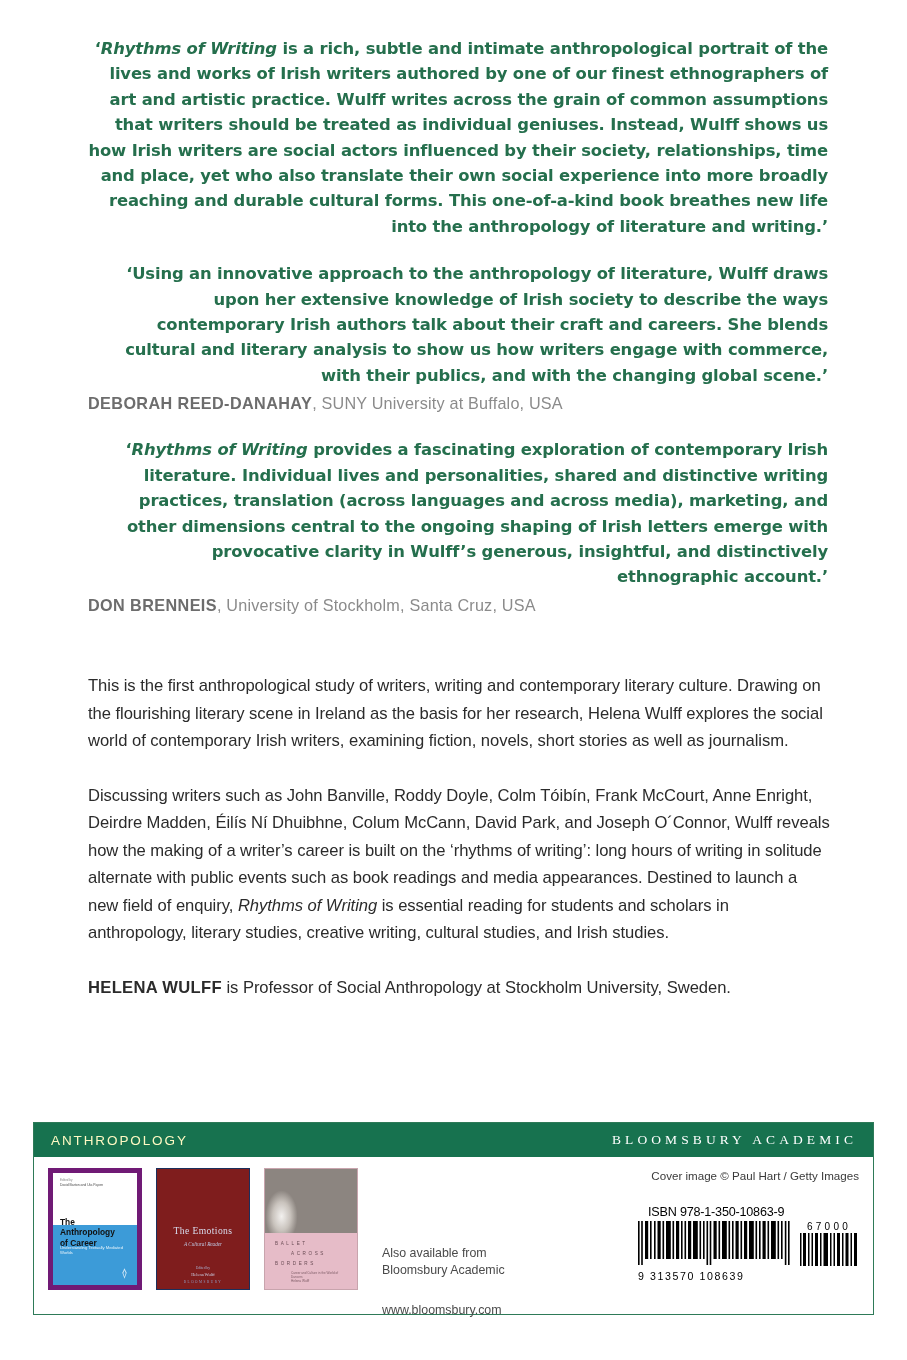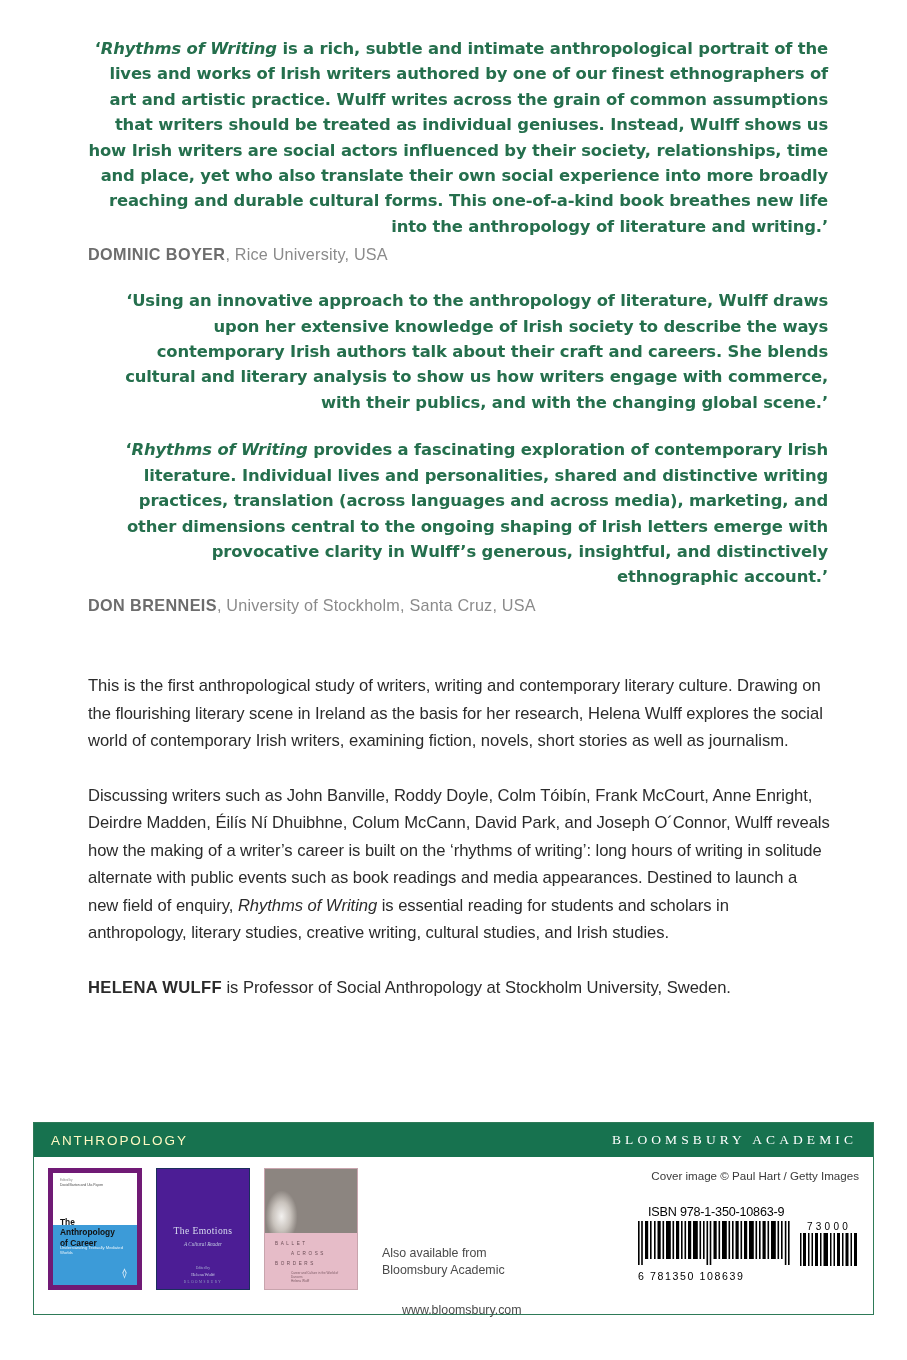--- a/index.html
+++ b/index.html
@@ -168,21 +168,21 @@
   }
   .thumb-aow .aow-logo {
     position: absolute;
     right: 6px; bottom: 5px;
     width: 13px; height: 13px;
     opacity: 0.85;
   }
 
   
   .thumb-emotions {
-    background: #4c1d95;
+    background: #7f1d1d;
     border: 1px solid #1b2f5c;
   }
   .thumb-emotions .em-title {
     position: absolute;
     left: 0; right: 0; top: 56px;
     text-align: center;
     color: #d8def0;
     font-family: "Liberation Serif", serif;
     font-size: 9.6px;
     letter-spacing: 0.4px;
@@ -282,21 +282,20 @@
     line-height: 17px;
     color: #4a4a4a;
   }
   .website {
     position: absolute;
     left: 348px;
     top: 146px;
     font-family: "Liberation Sans", sans-serif;
     font-size: 12.4px;
     color: #4a4a4a;
-    margin-left: 20px;
   }
 
   
   .cover-credit {
     position: absolute;
     right: 14px;
     top: 12px;
     font-family: "Liberation Sans", sans-serif;
     font-size: 11.6px;
     color: #3a3a3a;
@@ -348,25 +347,25 @@
 </style>
 </head>
 <body>
 
 <div id="page">
 
   <div class="quotes">
 
     <div class="quote-block">
       <div class="quote-text">‘<em>Rhythms of Writing</em> is a rich, subtle and intimate anthropological portrait of the lives and works of Irish writers authored by one of our finest ethnographers of art and artistic practice. Wulff writes across the grain of common assumptions that writers should be treated as individual geniuses. Instead, Wulff shows us how Irish writers are social actors influenced by their society, relationships, time and place, yet who also translate their own social experience into more broadly reaching and durable cultural forms. This one-of-a-kind book breathes new life into the anthropology of literature and writing.’</div>
-      <div class="attribution"><span class="who">DOMINIC BOYER</span><span>, Rice University, USA</span></div>
     </div>
 
     <div class="quote-block">
       <div class="quote-text">‘Using an innovative approach to the anthropology of literature, Wulff draws upon her extensive knowledge of Irish society to describe the ways contemporary Irish authors talk about their craft and careers. She blends cultural and literary analysis to show us how writers engage with commerce, with their publics, and with the changing global scene.’</div>
+      <div class="attribution"><span class="who">DEBORAH REED-DANAHAY</span><span>, SUNY University at Buffalo, USA</span></div>
     </div>
 
     <div class="quote-block">
       <div class="quote-text">‘<em>Rhythms of Writing</em> provides a fascinating exploration of contemporary Irish literature. Individual lives and personalities, shared and distinctive writing practices, translation (across languages and across media), marketing, and other dimensions central to the ongoing shaping of Irish letters emerge with provocative clarity in Wulff’s generous, insightful, and distinctively ethnographic account.’</div>
       <div class="attribution"><span class="who">DON BRENNEIS</span><span>, University of Stockholm, Santa Cruz, USA</span></div>
     </div>
 
   </div>
 
   <div class="blurb">
@@ -469,24 +468,24 @@
                 <rect x="121" y="0" width="1.6" height="38"></rect>
                   <rect x="124.5" y="0" width="3.2" height="38"></rect>
                 <rect x="129.5" y="0" width="1.6" height="38"></rect>
                   <rect x="133" y="0" width="4.8" height="38"></rect>
                 <rect x="139.5" y="0" width="1.6" height="38"></rect>
                   <rect x="143" y="0" width="1.6" height="38"></rect>
                 <rect x="146.8" y="0" width="1.6" height="44"></rect>
                   <rect x="150" y="0" width="1.6" height="44"></rect>
               </g>
             </svg>
-            <div class="bc-digits">6  781350  108639</div>
+            <div class="bc-digits">9  313570  108639</div>
           </div>
           <div class="bc-addon">
-            <div class="bc-digits addon">73000</div>
+            <div class="bc-digits addon">67000</div>
             <svg class="bc-bars" viewBox="0 0 58 44" preserveAspectRatio="none" style="height:33px">
               <g fill="#000000">
                 <rect x="0" y="0" width="1.5" height="44"></rect>
                   <rect x="3" y="0" width="3" height="44"></rect>
                 <rect x="8" y="0" width="1.5" height="44"></rect>
                   <rect x="11.5" y="0" width="1.5" height="44"></rect>
                 <rect x="15" y="0" width="3" height="44"></rect>
                   <rect x="20" y="0" width="1.5" height="44"></rect>
                 <rect x="23.5" y="0" width="4.5" height="44"></rect>
                   <rect x="30" y="0" width="1.5" height="44"></rect>

